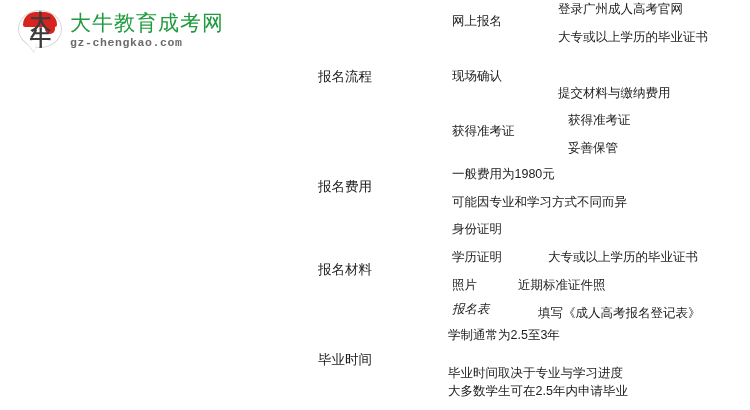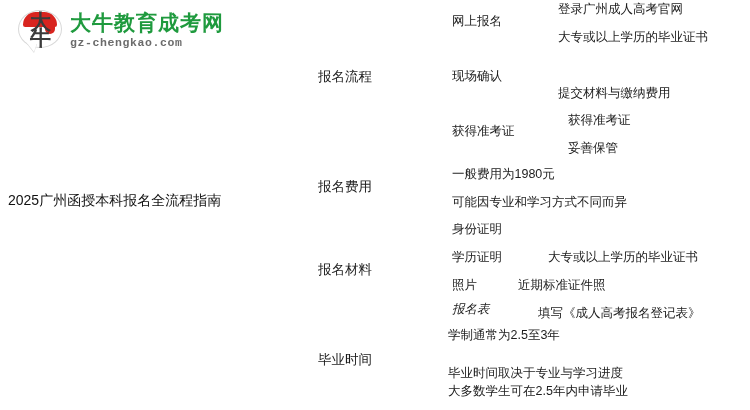--- a/index.html
+++ b/index.html
@@ -86,21 +86,21 @@
     letter-spacing: -1px;
   }
   #logo-text {
     display: flex;
     flex-direction: column;
     justify-content: center;
     line-height: 1;
   }
   #logo-title {
     font-size: 21px;
-    font-weight: 700;
+    font-weight: 400;
     color: #1f9a3e;
     letter-spacing: 1px;
     white-space: nowrap;
   }
   #logo-sub {
     margin-top: 4px;
     font-size: 11.5px;
     font-weight: 700;
     color: #6b6b6b;
     letter-spacing: 0.6px;
@@ -164,21 +164,20 @@
       <path d="M500,297 C512,297 500,297 512,297 L632,297" stroke="297" stroke-width="#00BA5A" fill="none" stroke-linecap="round"></path>
       <path d="M402,281 C426.2,281 421.8,325 446,325 L514,325" stroke="325" stroke-width="#00BA5A" fill="none" stroke-linecap="round"></path>
       <path d="M514,325 C526,325 520,325 532,325 L726,325" stroke="325" stroke-width="#00BA5A" fill="none" stroke-linecap="round"></path>
       <path d="M222,202 C272.6,202 263.4,371 314,371 L402,371" stroke="371" stroke-width="#EE1E7F" fill="none" stroke-linecap="round"></path>
       <path d="M402,371 C424,371 420,347 442,347 L588,347" stroke="347" stroke-width="#EE1E7F" fill="none" stroke-linecap="round"></path>
       <path d="M402,371 C424,371 420,375 442,375 L650,375" stroke="375" stroke-width="#EE1E7F" fill="none" stroke-linecap="round"></path>
       <path d="M402,371 C424,371 420,403 442,403 L656,403" stroke="403" stroke-width="#EE1E7F" fill="none" stroke-linecap="round"></path>
     </svg>
 
   <div id="nodes" style="position:absolute;left:0;top:0;width:750px;height:410px;">
-      <div class="node root" style="left: 8px; top: 192px;">2025广州函授本科报名全流程指南</div>
       <div class="node lvl1" style="left: 318px; top: 68px;">报名流程</div>
       <div class="node lvl2" style="left: 452px; top: 13px;">网上报名</div>
       <div class="node lvl3" style="left: 558px; top: 1px;">登录广州成人高考官网</div>
       <div class="node lvl3" style="left: 558px; top: 29px;">大专或以上学历的毕业证书</div>
       <div class="node lvl2" style="left: 452px; top: 68px;">现场确认</div>
       <div class="node lvl3" style="left: 558px; top: 85px;">提交材料与缴纳费用</div>
       <div class="node lvl2" style="left: 452px; top: 123px;">获得准考证</div>
       <div class="node lvl3" style="left: 568px; top: 112px;">获得准考证</div>
       <div class="node lvl3" style="left: 568px; top: 140px;">妥善保管</div>
       <div class="node lvl1" style="left: 318px; top: 178px;">报名费用</div>

